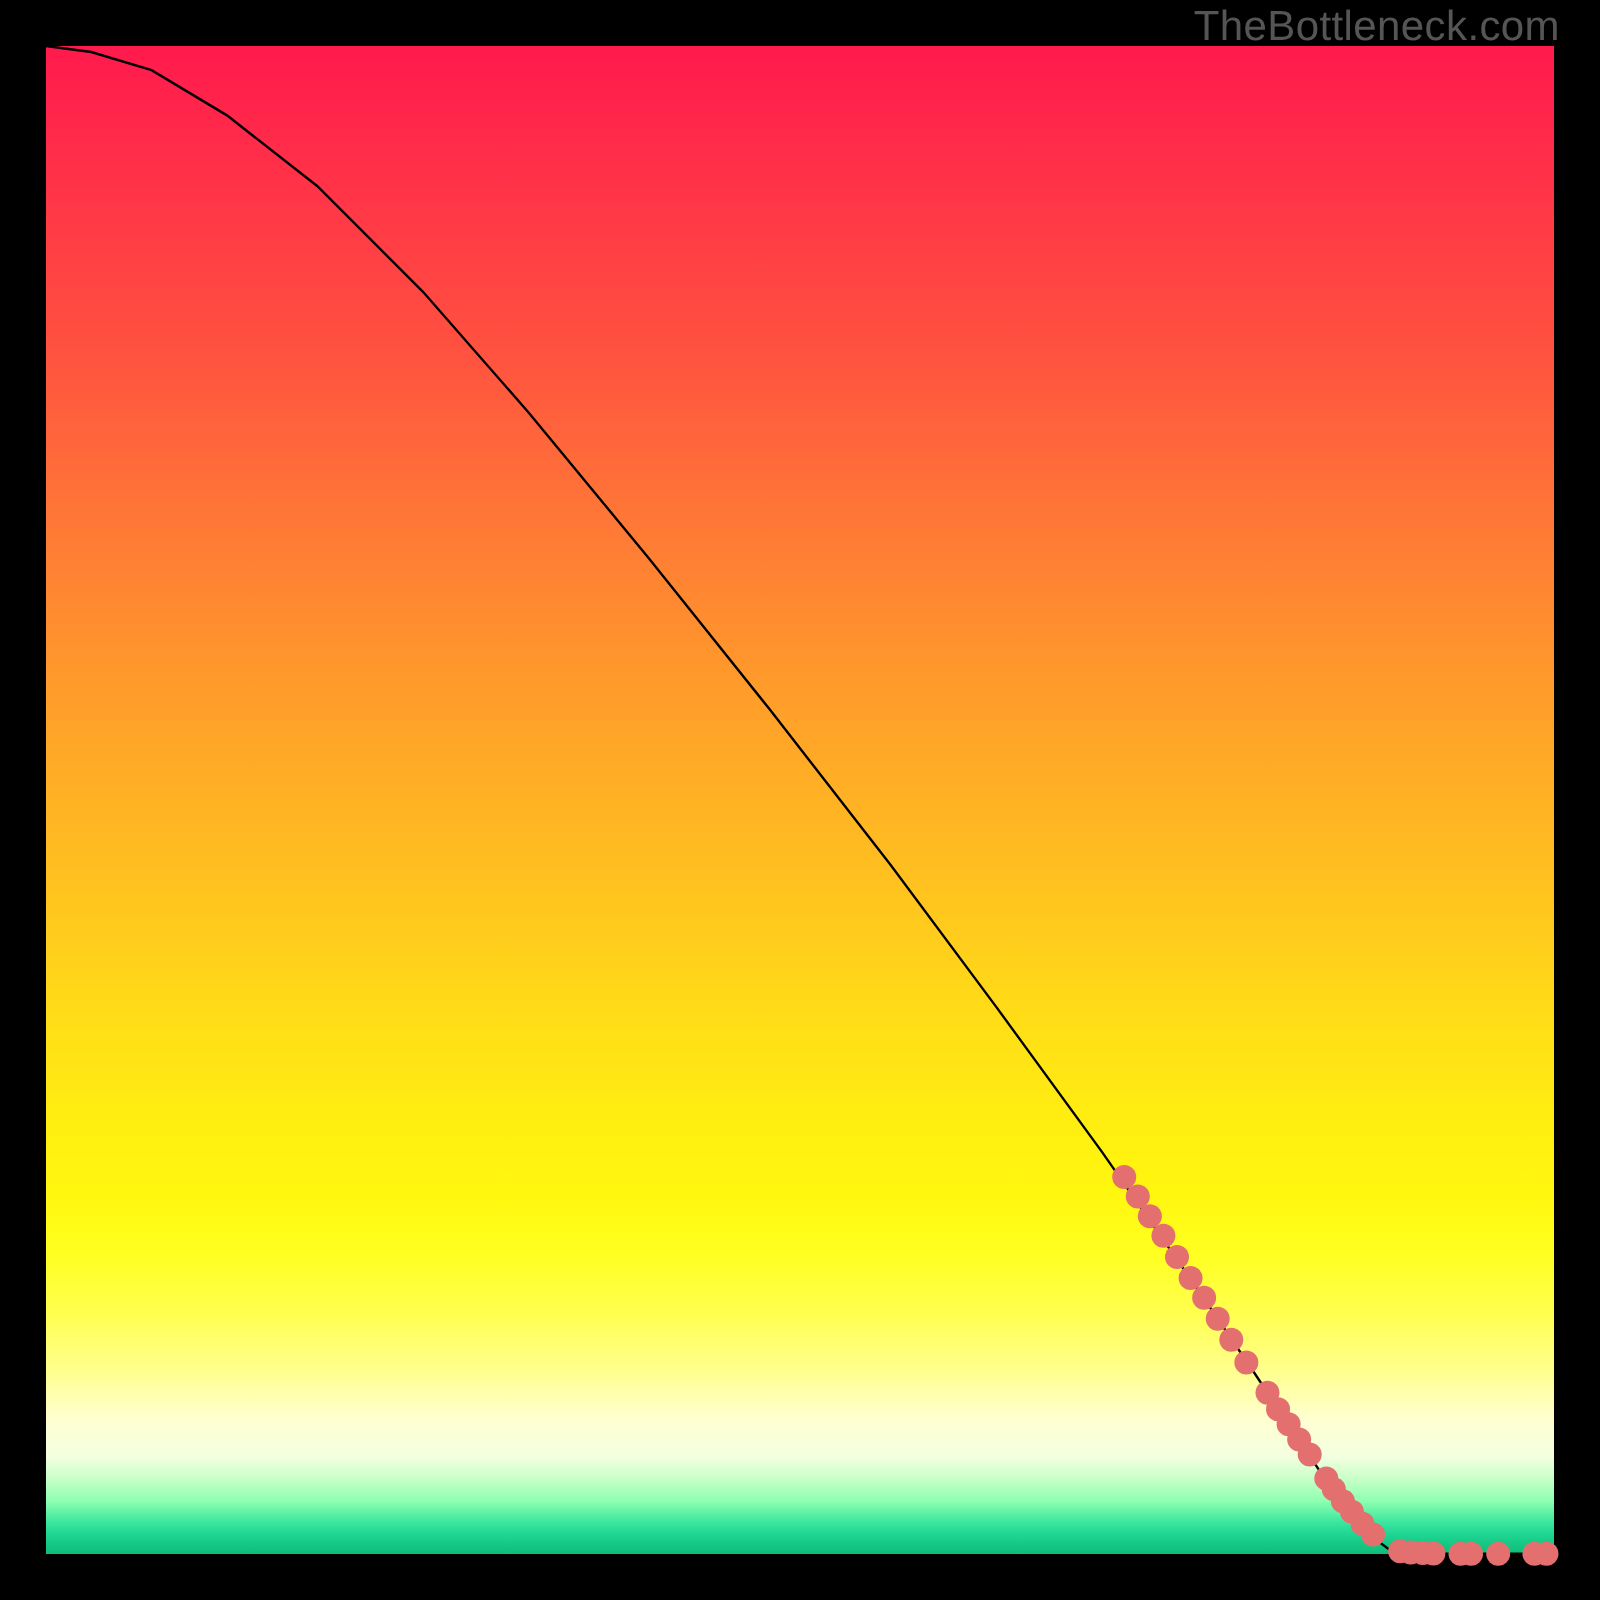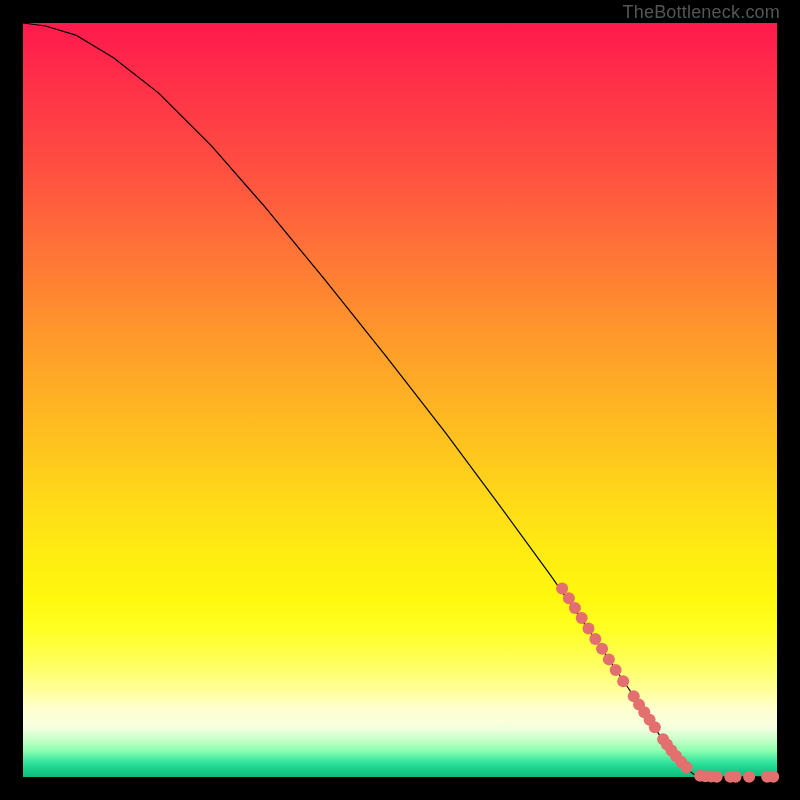--- a/index.html
+++ b/index.html
@@ -47,21 +47,21 @@
       #20d894 98.6%,
       #16c985 99.3%,
       #0fbc7a 100%
     );
   }
   .watermark {
     position: absolute;
     top: 2px;
     right: 20px;
     color: #555;
-    font-size: 18px;
+    font-size: 21px;
     letter-spacing: 0.2px;
     font-weight: 400;
   }
   svg.overlay {
     position: absolute;
     left: 0;
     top: 0;
     width: 754px;
     height: 754px;
     overflow: visible;

